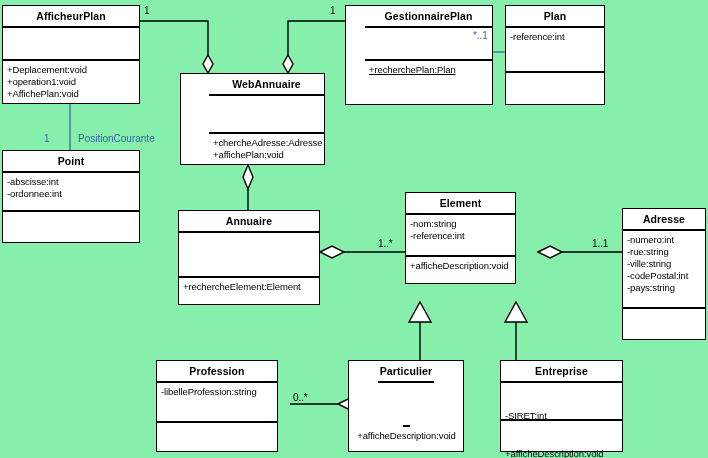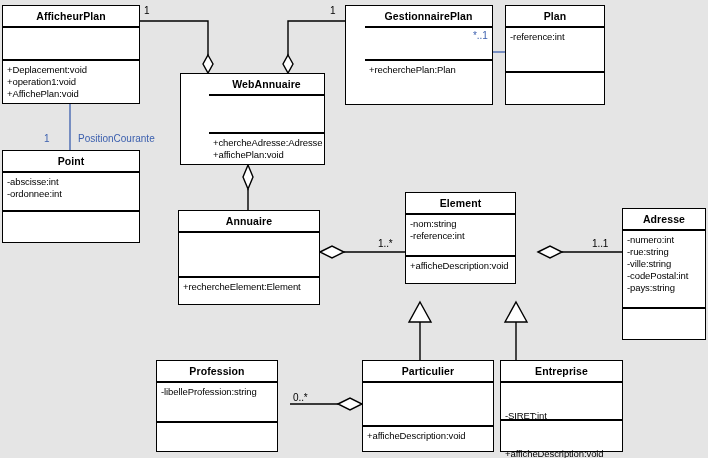--- a/index.html
+++ b/index.html
@@ -5,21 +5,21 @@
 <style>
   html, body {
     margin: 0;
     padding: 0;
     background: #ffffff;
   }
   #diagram {
     position: relative;
     width: 708px;
     height: 458px;
-    background: #e5e5e5;
+    background: #86efac;
     font-family: "Liberation Sans", sans-serif;
     overflow: hidden;
   }
   svg.edges {
     position: absolute;
     left: 0;
     top: 0;
     width: 708px;
     height: 458px;
     pointer-events: none;
@@ -54,20 +54,21 @@
   }
   .cls-ops {
     box-sizing: border-box;
     padding: 3px 3px 3px 4px;
     flex: 0 0 auto;
     min-height: 14px;
     overflow: hidden;
   }
   .cls-ops.grow {
     flex: 1 1 auto;
+    text-decoration: underline;
   }
   .member {
     font-size: 9.5px;
     color: #000000;
     line-height: 12px;
     white-space: nowrap;
     letter-spacing: -0.1px;
   }
   .mult {
     position: absolute;
@@ -221,21 +222,21 @@
   </div>
 
   <div class="uml-class" style="left:156px; top:360px; width:122px; height:92px;">
     <div class="cls-name">Profession</div>
     <div class="cls-attrs">
       <div class="member">-libelleProfession:string</div>
     </div>
     <div class="cls-ops" style="min-height:28px;"></div>
   </div>
 
-  <div class="uml-class" style="left:362px; top:360px; width:132px; height:92px;">
+  <div class="uml-class" style="left:348px; top:360px; width:116px; height:92px;align-items:center;">
     <div class="cls-name">Particulier</div>
     <div class="cls-attrs"></div>
     <div class="cls-ops" style="min-height:24px;">
       <div class="member">+afficheDescription:void</div>
     </div>
   </div>
 
   <div class="uml-class" style="left:500px; top:360px; width:123px; height:92px;gap:24px;">
     <div class="cls-name">Entreprise</div>
     <div class="cls-attrs">

